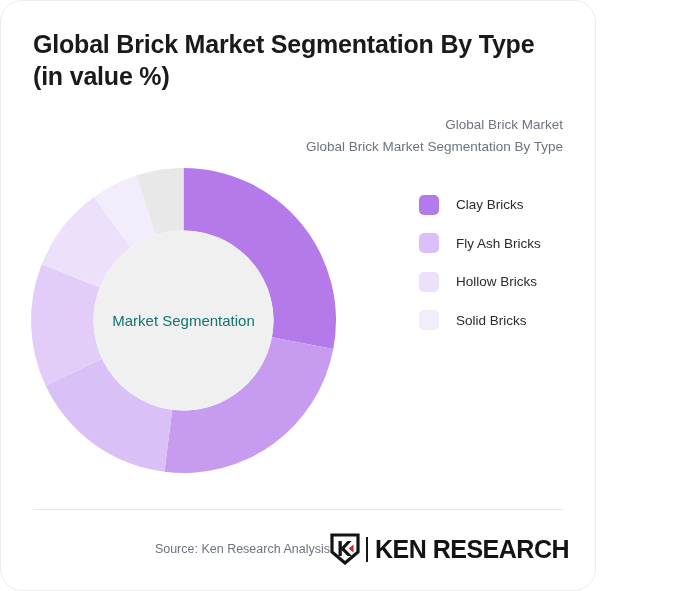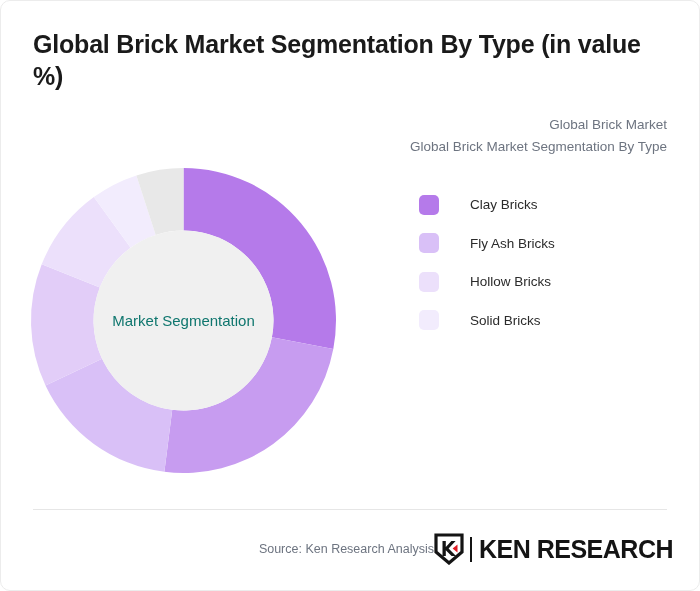--- a/index.html
+++ b/index.html
@@ -8,25 +8,25 @@
     background: #ffffff;
   }
   body {
     width: 700px;
     height: 591px;
     font-family: "Liberation Sans", sans-serif;
     overflow: hidden;
   }
   .card {
     position: relative;
-    width: 700px;
+    width: 596px;
     height: 591px;
     box-sizing: border-box;
     background: #ffffff;
-    border-radius: 10px;
+    border-radius: 22px;
     border: 1px solid #ececec;
     overflow: hidden;
   }
   .header {
     padding: 28px 32px 0 32px;
   }
   .chart-title {
     font-size: 25px;
     font-weight: bold;
     color: #1a1a1a;
@@ -86,21 +86,21 @@
     align-items: center;
     height: 38.5px;
   }
   .legend-swatch {
     width: 20px;
     height: 20px;
     border-radius: 5px;
     flex: 0 0 auto;
   }
   .legend-label {
-    margin-left: 31px;
+    margin-left: 17px;
     font-size: 13.5px;
     color: #2b2b2b;
     white-space: nowrap;
   }
   .divider {
     position: absolute;
     left: 32px;
     right: 32px;
     top: 508px;
     height: 1px;

